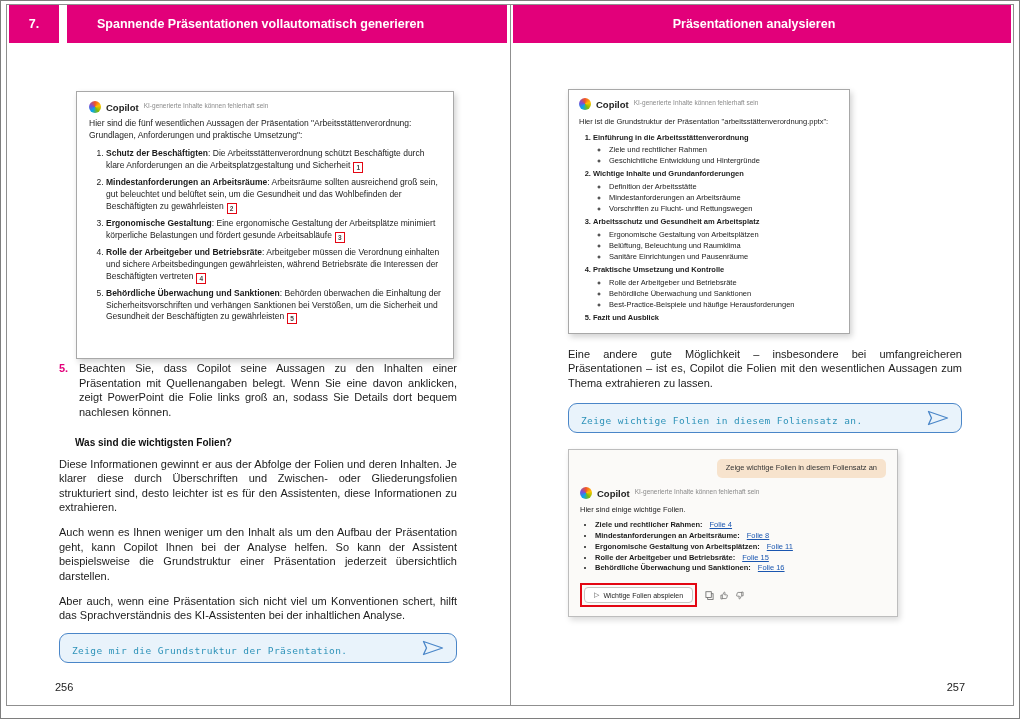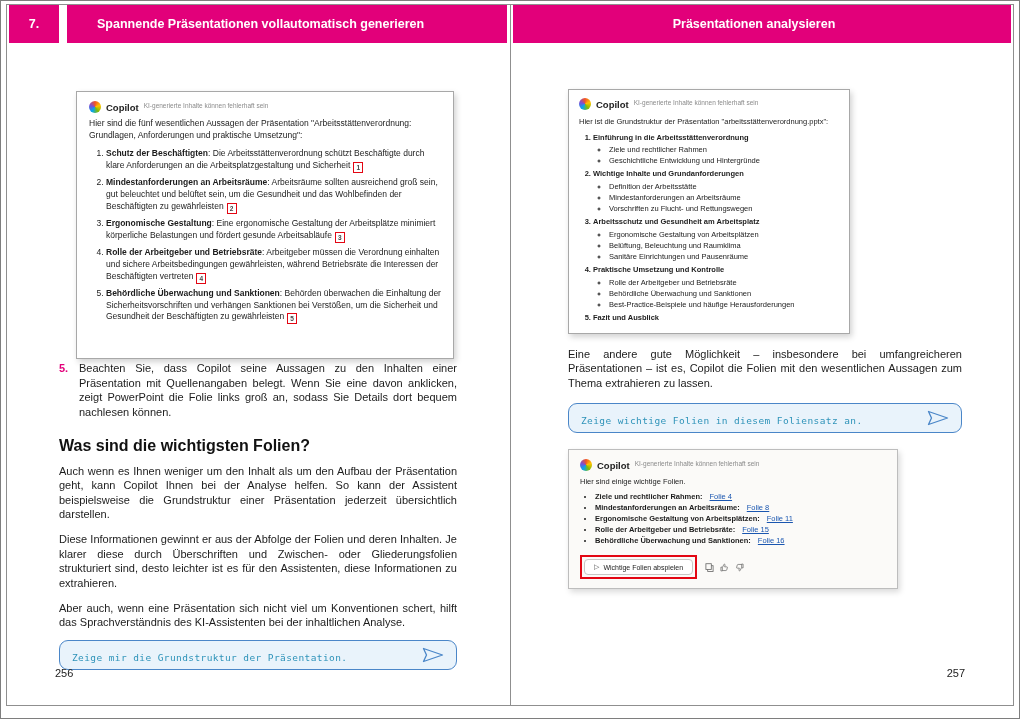--- a/index.html
+++ b/index.html
@@ -29,30 +29,30 @@
   .cp-list{margin:6px 0 0;padding-left:17px}
   .cp-list li{margin-bottom:4px}
   .ref{display:inline-flex;align-items:center;justify-content:center;width:10px;height:11px;
        border:1.6px solid #e30613;font-size:6.5px;font-weight:bold;color:#444;background:#fff;
        margin-left:3px;vertical-align:-2px;box-sizing:border-box;cursor:pointer}
 
   
   .lcol{position:absolute;left:52px;top:356px;width:398px}
   .step{display:flex;gap:7px;font-size:11px;line-height:1.33;text-align:justify}
   .step-num{color:#e2007a;font-weight:bold;min-width:13px}
-  .sec{font-size:16px;font-weight:bold;margin:17px 0 9px;color:#111}
+  .sec{font-size:10px;font-weight:bold;margin:17px 16px 9px;color:#111}
   .para{font-size:11px;line-height:1.33;text-align:justify;margin:0 0 10px}
 
   .prompt{display:flex;align-items:flex-end;border:1.5px solid #4a86c8;border-radius:9px;background:#e9f3fb;
           padding:6px 12px;box-sizing:border-box}
   .prompt-text{flex:1;font-family:"DejaVu Sans Mono","Liberation Mono",monospace;font-size:9.5px;
                color:#2e93b9;letter-spacing:.4px}
   .send{flex:0 0 auto;display:flex;cursor:pointer}
 
-  .pageno{position:absolute;bottom:26px;font-size:11px;color:#222}
+  .pageno{position:absolute;bottom:12px;font-size:11px;color:#222}
   .pn-left{left:48px}.pn-right{right:48px}
 
   
   .rcol{position:absolute;left:calc(50% + 58px);top:84px;width:394px}
   .rshot{width:282px;padding:8px 10px;font-size:7.5px;line-height:1.5}
   .outline{margin:4px 0 0;padding-left:14px}
   .outline>li{font-weight:bold;margin-bottom:1px}
   .outline ul{list-style:circle;padding-left:16px;margin:1px 0 2px;font-weight:normal}
   .rpara{font-size:11px;line-height:1.33;text-align:justify;margin:13px 0 0}
   .rprompt{margin-top:13px}
@@ -114,22 +114,22 @@
         </li>
       </ol>
     </div>
 
     <div class="lcol">
       <div class="step">
         <span class="step-num">5.</span>
         <span>Beachten Sie, dass Copilot seine Aussagen zu den Inhalten einer Präsentation mit Quellenangaben belegt. Wenn Sie eine davon anklicken, zeigt PowerPoint die Folie links groß an, sodass Sie Details dort bequem nachlesen können.</span>
       </div>
       <div class="sec">Was sind die wichtigsten Folien?</div>
+      <p class="para">Diese Informationen gewinnt er aus der Abfolge der Folien und deren Inhalten. Je klarer diese durch Überschriften und Zwischen- oder Gliederungsfolien strukturiert sind, desto leichter ist es für den Assistenten, diese Informationen zu extrahieren.</p>
       <p class="para">Auch wenn es Ihnen weniger um den Inhalt als um den Aufbau der Präsentation geht, kann Copilot Ihnen bei der Analyse helfen. So kann der Assistent beispielsweise die Grundstruktur einer Präsentation jederzeit übersichtlich darstellen.</p>
-      <p class="para">Diese Informationen gewinnt er aus der Abfolge der Folien und deren Inhalten. Je klarer diese durch Überschriften und Zwischen- oder Gliederungsfolien strukturiert sind, desto leichter ist es für den Assistenten, diese Informationen zu extrahieren.</p>
       <p class="para">Aber auch, wenn eine Präsentation sich nicht viel um Konventionen schert, hilft das Sprachverständnis des KI-Assistenten bei der inhaltlichen Analyse.</p>
       <div class="prompt">
         <span class="prompt-text">Zeige mir die Grundstruktur der Präsentation.</span>
         <span class="send">
           <svg width="22" height="16" viewBox="0 0 22 16">
               <path d="M1.5 14.5 L20.5 8 L1.5 1.5 L4.5 8 Z" fill="none" stroke="#4a86c8" stroke-width="1.3" stroke-linejoin="round"></path>
             </svg>
         </span>
       </div>
     </div>
@@ -182,20 +182,21 @@
       <div class="prompt rprompt">
         <span class="prompt-text">Zeige wichtige Folien in diesem Foliensatz an.</span>
         <span class="send">
           <svg width="22" height="16" viewBox="0 0 22 16">
               <path d="M1.5 14.5 L20.5 8 L1.5 1.5 L4.5 8 Z" fill="none" stroke="#4a86c8" stroke-width="1.3" stroke-linejoin="round"></path>
             </svg>
         </span>
       </div>
 
       <div class="chatshot">
+        <div class="user-bubble">Zeige wichtige Folien in diesem Foliensatz an</div>
         <div class="cp-head">
           <span class="cp-logo"></span>
           <span class="cp-brand">Copilot</span>
           <span class="cp-note">KI-generierte Inhalte können fehlerhaft sein</span>
         </div>
         <p class="chat-intro">Hier sind einige wichtige Folien.</p>
         <ul class="chat-list">
           <li><b>Ziele und rechtlicher Rahmen:</b><a>Folie 4</a></li>
           <li><b>Mindestanforderungen an Arbeitsräume:</b><a>Folie 8</a></li>
           <li><b>Ergonomische Gestaltung von Arbeitsplätzen:</b><a>Folie 11</a></li>

